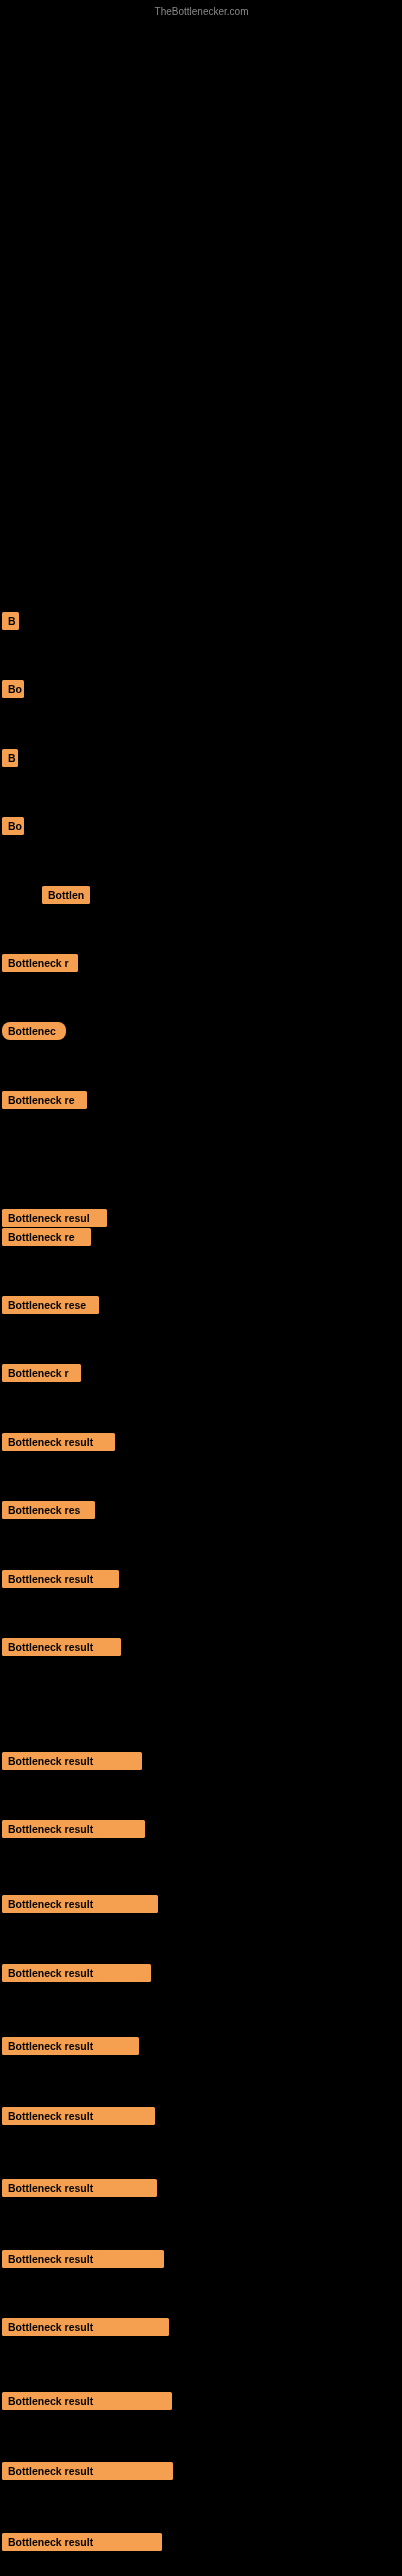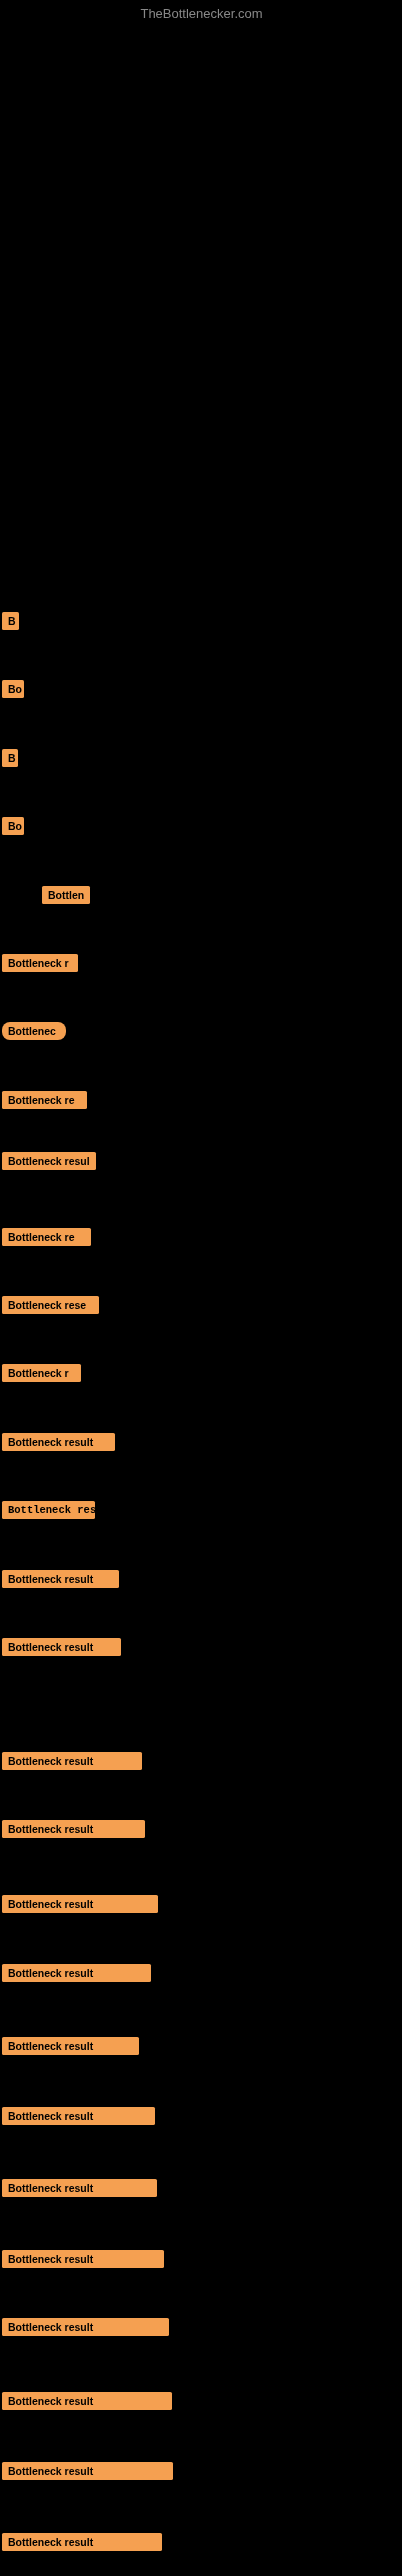--- a/index.html
+++ b/index.html
@@ -15,21 +15,21 @@
       font-family: Arial, sans-serif;
       position: relative;
     }
 
     .site-title {
       position: absolute;
       top: 6.4px;
       left: 50%;
       transform: translateX(-50%);
       color: #888888;
-      font-size: 13px;
+      font-size: 10px;
       white-space: nowrap;
       text-align: right;
     }
 
     .result-item {
       position: absolute;
       background-color: #f5a051;
       color: #000000;
       font-size: 10.5px;
       font-weight: bold;
@@ -46,26 +46,26 @@
 
 <div id="items-container">
     <div class="result-item" style="top: 612px; left: 1.6px; width: 17.7px; max-width: 17.7px;">B</div>
     <div class="result-item" style="top: 680px; left: 1.6px; width: 22.5px; max-width: 22.5px;">Bo</div>
     <div class="result-item" style="top: 749px; left: 1.6px; width: 16px; max-width: 16px;">B</div>
     <div class="result-item" style="top: 817px; left: 1.6px; width: 22.5px; max-width: 22.5px;">Bo</div>
     <div class="result-item" style="top: 886px; left: 1.6px; width: 48px; max-width: 48px; margin-left: 40px;">Bottlen</div>
     <div class="result-item" style="top: 954px; left: 1.6px; width: 76px; max-width: 76px;">Bottleneck r</div>
     <div class="result-item" style="top: 1022px; left: 1.6px; width: 64px; max-width: 64px; border-radius: 8px;">Bottlenec</div>
     <div class="result-item" style="top: 1091px; left: 1.6px; width: 85px; max-width: 85px;">Bottleneck re</div>
-    <div class="result-item" style="top: 1152px; left: 1.6px; width: 94px; max-width: 105px;">Bottleneck resul</div>
+    <div class="result-item" style="top: 1209px; left: 1.6px; width: 105px; max-width: 105px;">Bottleneck resul</div>
     <div class="result-item" style="top: 1228px; left: 1.6px; width: 89px; max-width: 89px;">Bottleneck re</div>
     <div class="result-item" style="top: 1296px; left: 1.6px; width: 97px; max-width: 97px;">Bottleneck rese</div>
     <div class="result-item" style="top: 1364px; left: 1.6px; width: 79px; max-width: 79px;">Bottleneck r</div>
     <div class="result-item" style="top: 1433px; left: 1.6px; width: 113px; max-width: 113px;">Bottleneck result</div>
-    <div class="result-item" style="top: 1501px; left: 1.6px; width: 112px; max-width: 93px; font-family: Liberation Mono, monospace;">Bottleneck res</div>
+    <div class="result-item" style="top: 1501px; left: 1.6px; width: 112px; max-width: 93px;">Bottleneck res</div>
     <div class="result-item" style="top: 1570px; left: 1.6px; width: 117px; max-width: 117px;">Bottleneck result</div>
     <div class="result-item" style="top: 1638px; left: 1.6px; width: 119px; max-width: 119px;">Bottleneck result</div>
     <div class="result-item" style="top: 1752px; left: 1.6px; width: 140px; max-width: 140px;">Bottleneck result</div>
     <div class="result-item" style="top: 1820px; left: 1.6px; width: 143px; max-width: 143px;">Bottleneck result</div>
     <div class="result-item" style="top: 1895px; left: 1.6px; width: 156px; max-width: 156px;">Bottleneck result</div>
     <div class="result-item" style="top: 1964px; left: 1.6px; width: 149px; max-width: 149px;">Bottleneck result</div>
     <div class="result-item" style="top: 2037px; left: 1.6px; width: 137px; max-width: 137px;">Bottleneck result</div>
     <div class="result-item" style="top: 2107px; left: 1.6px; width: 153px; max-width: 153px;">Bottleneck result</div>
     <div class="result-item" style="top: 2179px; left: 1.6px; width: 155px; max-width: 155px;">Bottleneck result</div>
     <div class="result-item" style="top: 2250px; left: 1.6px; width: 162px; max-width: 162px;">Bottleneck result</div>

